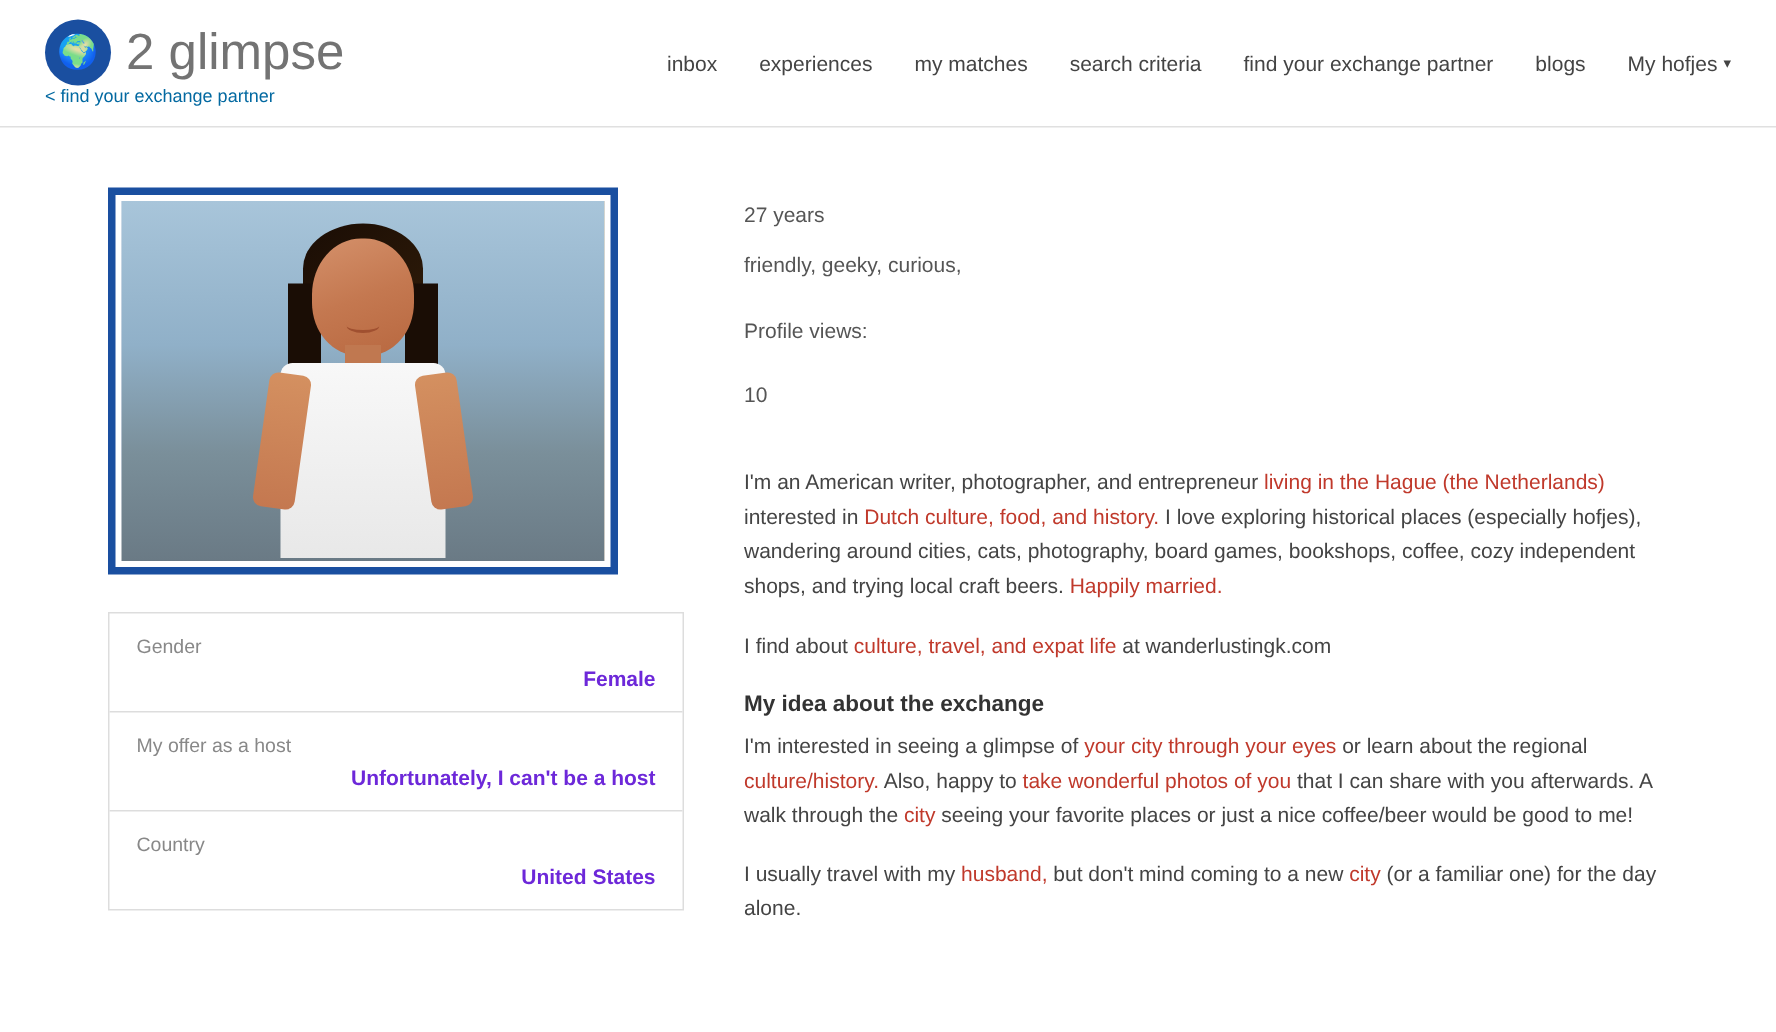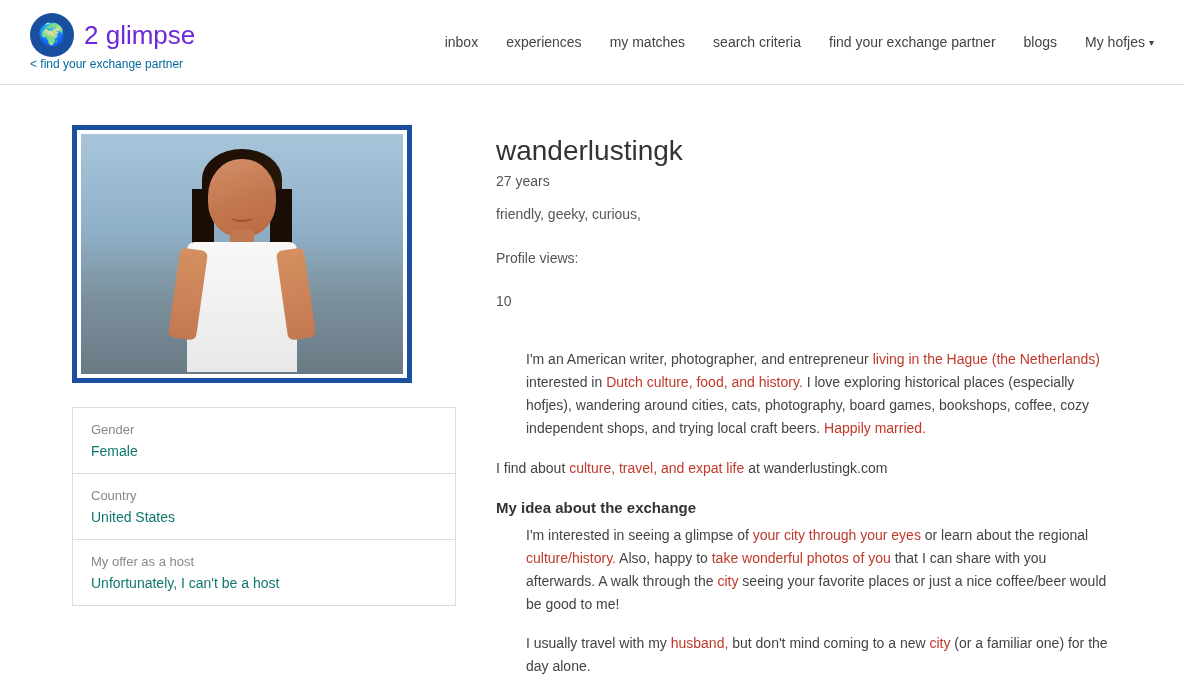--- a/index.html
+++ b/index.html
@@ -29,23 +29,23 @@
       height: 44px;
       background: #1a4fa0;
       border-radius: 50%;
       display: flex;
       align-items: center;
       justify-content: center;
       color: white;
       font-size: 22px;
     }
     .logo-text {
-      font-size: 26px;
+      font-size: 34px;
       font-weight: 300;
-      color: #6d28d9;
+      color: #737373;
       font-family: Arial, sans-serif;
     }
     .logo-tagline {
       font-size: 12px;
       color: #0369a1;
       margin-top: 0;
       font-family: Arial, sans-serif;
     }
     nav {
       display: flex;
@@ -119,23 +119,24 @@
     }
     .info-row:last-child { border-bottom: none; }
     .info-label {
       font-size: 13px;
       color: #888;
       font-family: Arial, sans-serif;
       margin-bottom: 6px;
     }
     .info-value {
       font-size: 14px;
-      font-weight: normal;
-      color: #0f766e;
-      font-family: Arial, sans-serif;
+      font-weight: bold;
+      color: #6d28d9;
+      font-family: Arial, sans-serif;
+      text-align: right;
     }
 
     
     .right-col {
       flex: 1;
       padding-top: 10px;
     }
     .username {
       font-size: 28px;
       font-weight: 300;
@@ -163,21 +164,20 @@
       color: #333;
       margin-bottom: 8px;
       font-family: Arial, sans-serif;
     }
     .section-text {
       font-size: 14px;
       line-height: 1.65;
       color: #444;
       font-family: Arial, sans-serif;
       margin-bottom: 16px;
-      margin-left: 30px;
     }
     .link-text { color: #c0392b; }
     .blog-line {
       font-size: 14px;
       color: #444;
       font-family: Arial, sans-serif;
       margin-bottom: 20px;
       line-height: 1.6;
     }
     .blog-link { color: #c0392b; }
@@ -234,32 +234,31 @@
         </div>
       </div>
     </div>
 
     <div class="info-panel">
       <div class="info-row">
         <div class="info-label">Gender</div>
         <div class="info-value">Female</div>
       </div>
       <div class="info-row">
+        <div class="info-label">My offer as a host</div>
+        <div class="info-value">Unfortunately, I can't be a host</div>
+      </div>
+      <div class="info-row">
         <div class="info-label">Country</div>
         <div class="info-value">United States</div>
       </div>
-      <div class="info-row">
-        <div class="info-label">My offer as a host</div>
-        <div class="info-value">Unfortunately, I can't be a host</div>
-      </div>
     </div>
   </div>
 
   <div class="right-col">
-    <div class="username">wanderlustingk</div>
     <div class="age">27 years</div>
 
     <div class="keywords-line">
       <span>friendly, geeky, curious,</span>
     </div>
     <div class="views-line" style="margin-top:22px;">
       <span>Profile views:</span>
     </div>
     <div class="views-line">
       <span>10</span>

